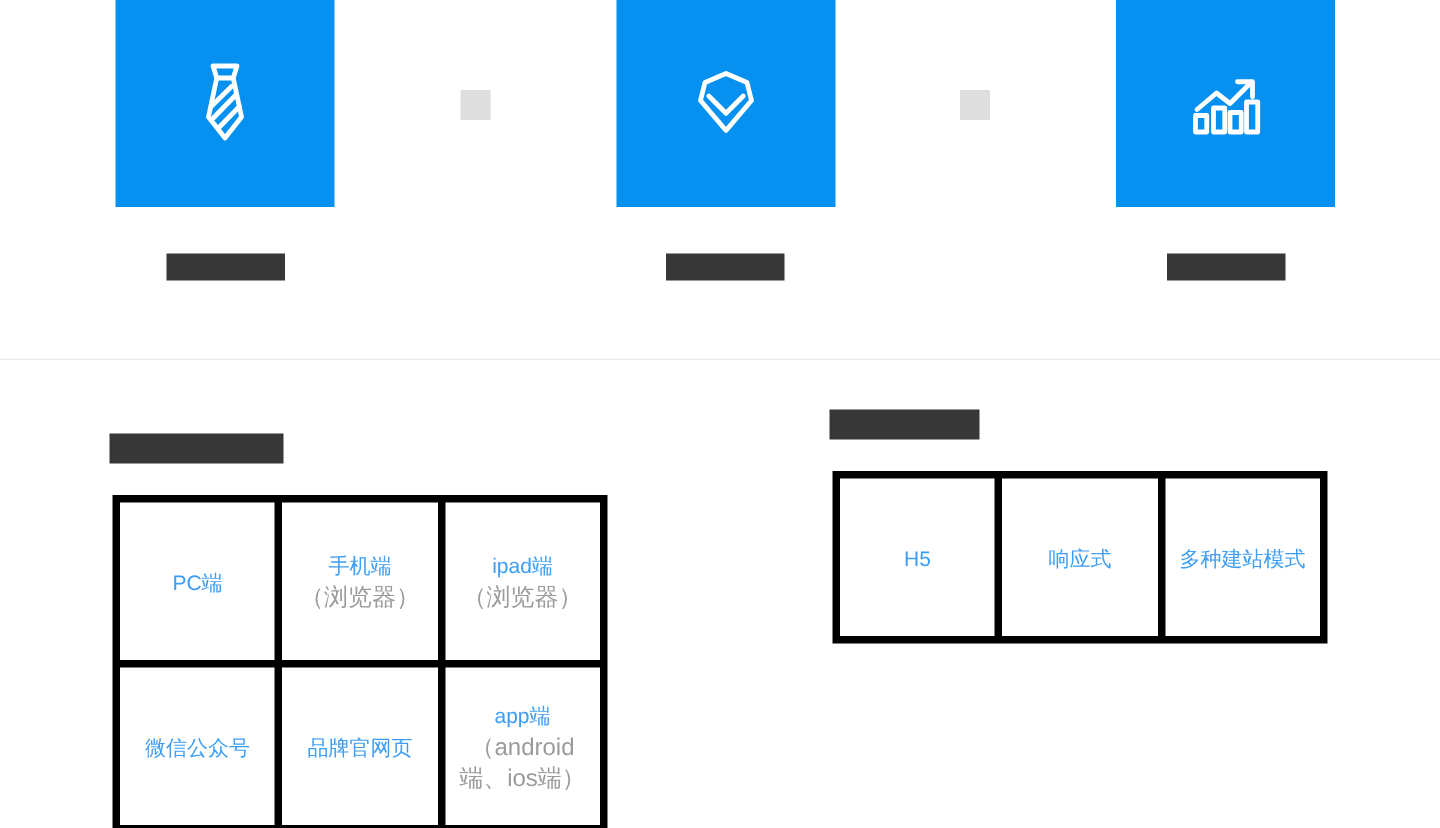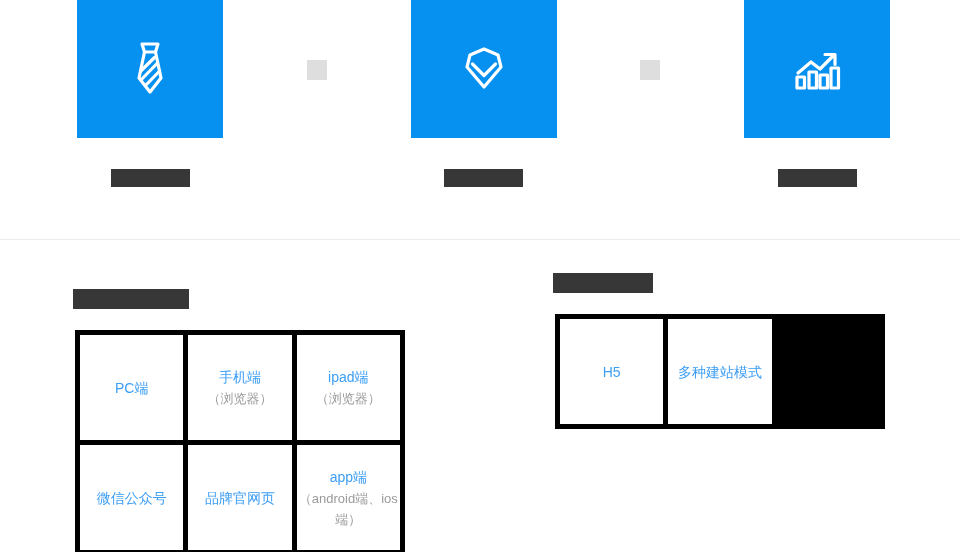--- a/index.html
+++ b/index.html
@@ -144,21 +144,21 @@
     padding: 4px 2px;
     box-sizing: border-box;
   }
   .cell-main {
     font-size: 14px;
     line-height: 22px;
     color: #3d9ef5;
     white-space: nowrap;
   }
   .cell-sub {
-    font-size: 13px;
+    font-size: 16px;
     line-height: 22px;
     color: #9b9b9b;
   }
   .cell-sub.wrap { white-space: normal; line-height: 21px; }
 </style>
 </head>
 <body>
 
 <div class="hero">
   <div class="hero-row">
@@ -259,18 +259,21 @@
 
   <div class="panel panel-right">
     <div class="panel-title">
       <span class="redacted">多种建站模式</span>
     </div>
     <div class="grid grid-right">
       <div class="cell">
         <span class="cell-main">H5</span>
       </div>
       <div class="cell">
+        <span class="cell-main">响应式</span>
+      </div>
+      <div class="cell">
         <span class="cell-main">多种建站模式</span>
       </div>
     </div>
   </div>
 
 </div>
 
 </body></html>

